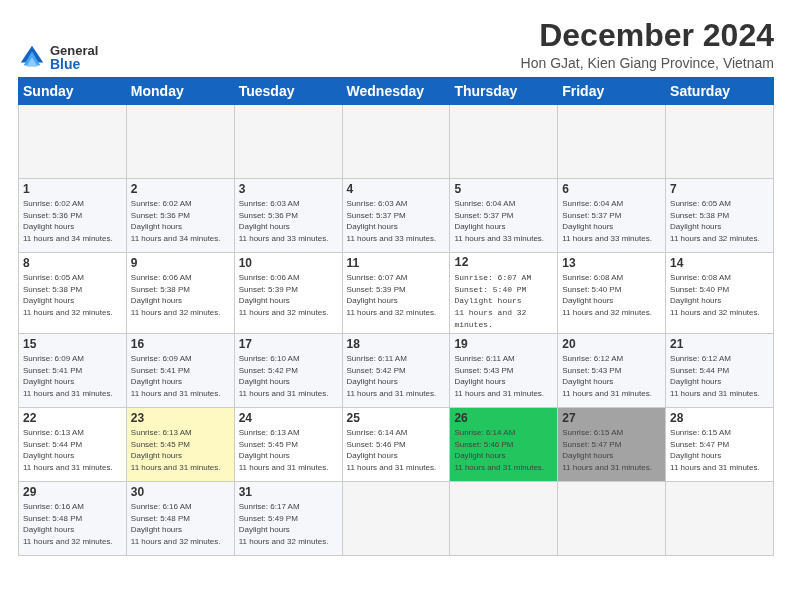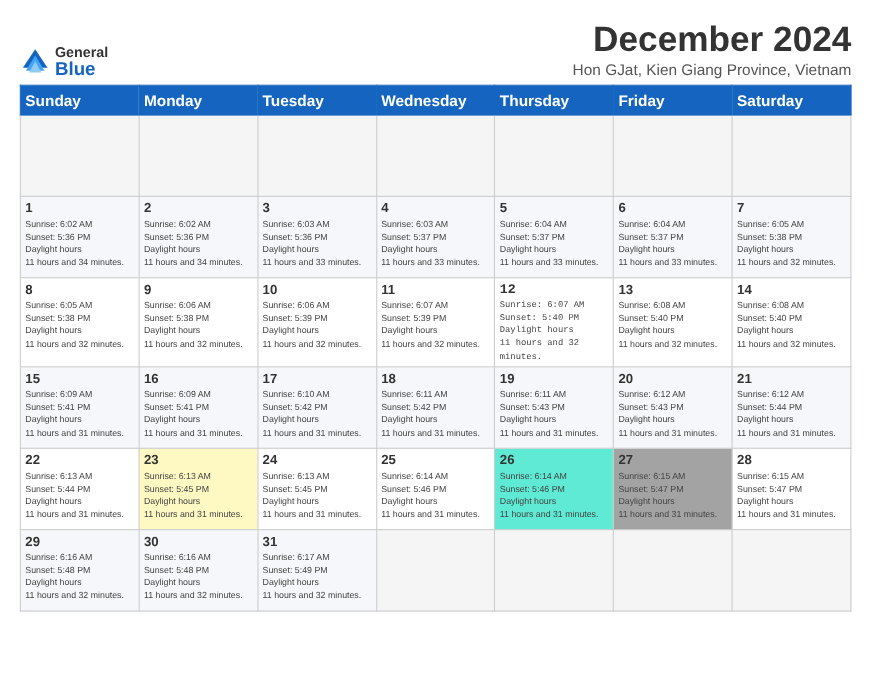--- a/index.html
+++ b/index.html
@@ -31,21 +31,21 @@
       display: flex;
       flex-direction: column;
       line-height: 1;
     }
     .logo-general {
       font-size: 13px;
       font-weight: bold;
       color: #333;
     }
     .logo-blue {
-      font-size: 17px;
+      font-size: 14px;
       font-weight: bold;
       color: #1565c0;
     }
     .logo-icon {
       width: 28px;
       height: 28px;
     }
     .title-area {
       text-align: right;
     }
@@ -249,21 +249,21 @@
         <span class="day-info">Sunrise: 6:13 AM<br>Sunset: 5:45 PM<br>Daylight hours<br>11 hours and 31 minutes.</span>
       </td>
           <td style="background: rgb(255, 255, 255);">
         <span class="day-num">24</span>
         <span class="day-info">Sunrise: 6:13 AM<br>Sunset: 5:45 PM<br>Daylight hours<br>11 hours and 31 minutes.</span>
       </td>
           <td style="background: rgb(255, 255, 255);">
         <span class="day-num">25</span>
         <span class="day-info">Sunrise: 6:14 AM<br>Sunset: 5:46 PM<br>Daylight hours<br>11 hours and 31 minutes.</span>
       </td>
-          <td style="background: #5eead4;">
+          <td style="background: #22c55e;">
         <span class="day-num">26</span>
         <span class="day-info">Sunrise: 6:14 AM<br>Sunset: 5:46 PM<br>Daylight hours<br>11 hours and 31 minutes.</span>
       </td>
           <td style="background: #a3a3a3;">
         <span class="day-num">27</span>
         <span class="day-info">Sunrise: 6:15 AM<br>Sunset: 5:47 PM<br>Daylight hours<br>11 hours and 31 minutes.</span>
       </td>
           <td style="background: rgb(255, 255, 255);">
         <span class="day-num">28</span>
         <span class="day-info">Sunrise: 6:15 AM<br>Sunset: 5:47 PM<br>Daylight hours<br>11 hours and 31 minutes.</span>

